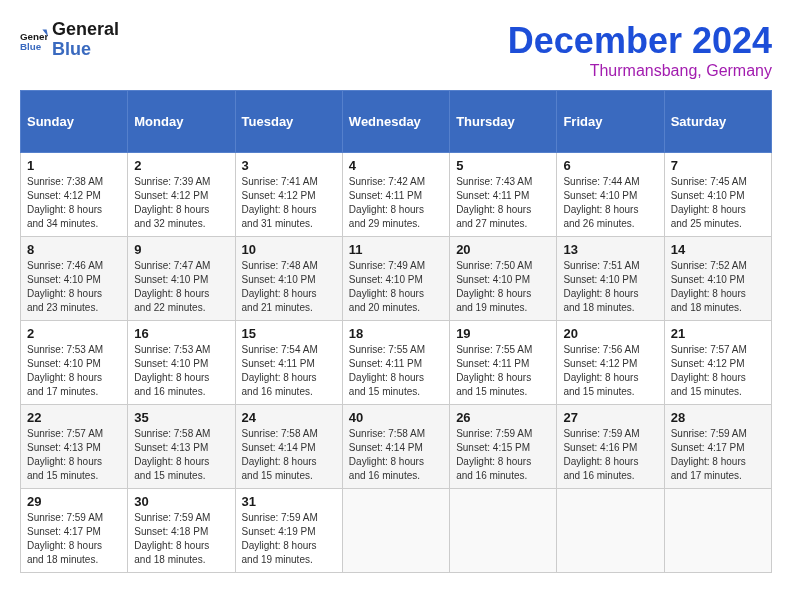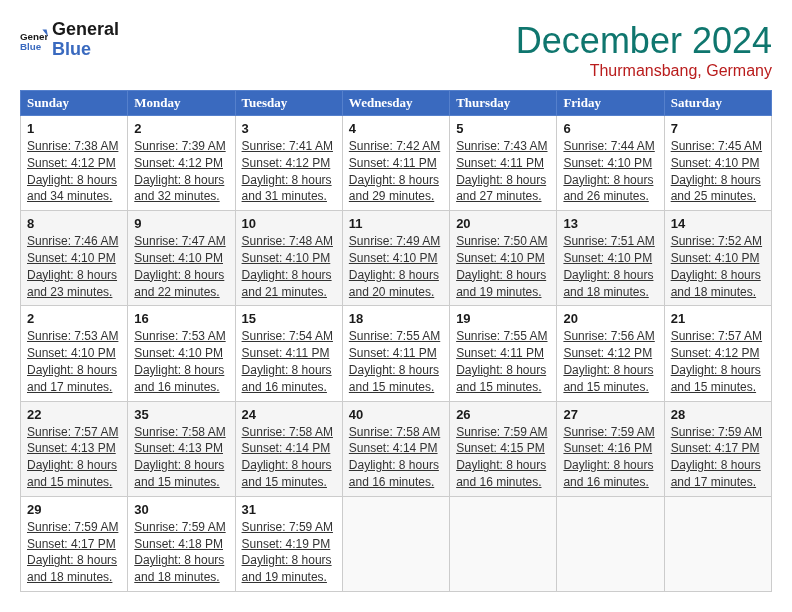--- a/index.html
+++ b/index.html
@@ -30,65 +30,63 @@
     .logo-text span { display: block; }
     .logo-icon {
       width: 28px;
       height: 28px;
     }
     .title-area {
       text-align: right;
     }
     .month-title {
       font-size: 36px;
-      font-weight: normal;
-      color: #0f766e;
+      font-weight: bold;
+      color: #1d4ed8;
     }
     .location {
       font-size: 16px;
-      color: #b91c1c;
+      color: #a21caf;
     }
     .calendar {
       width: 100%;
       border-collapse: collapse;
       font-size: 11px;
     }
     .calendar th {
       background: #3a6abf;
       color: #fff;
-      padding: 4px 6px;
+      padding: 23px 6px;
       text-align: left;
       font-size: 13px;
       font-weight: bold;
       border: 1px solid #5580cc;
-      font-family: Liberation Serif, serif;
     }
     .calendar td {
       border: 1px solid #ccc;
       vertical-align: top;
       padding: 5px 6px;
       width: calc(100% / 7);
       height: 80px;
       background: #fff;
     }
     .calendar tr:nth-child(even) td {
       background: #f5f5f5;
     }
     .day-num {
       font-size: 13px;
       font-weight: bold;
       color: #1a1a1a;
       display: block;
       margin-bottom: 2px;
     }
     .day-info {
-      font-size: 12px;
+      font-size: 10px;
       color: #333;
       line-height: 1.4;
-      text-decoration: underline;
     }
     .empty-cell {
       background: #f9f9f9 !important;
     }
   </style>
 </head>
 <body>
 
 <div class="header-area">
   <div class="logo">

